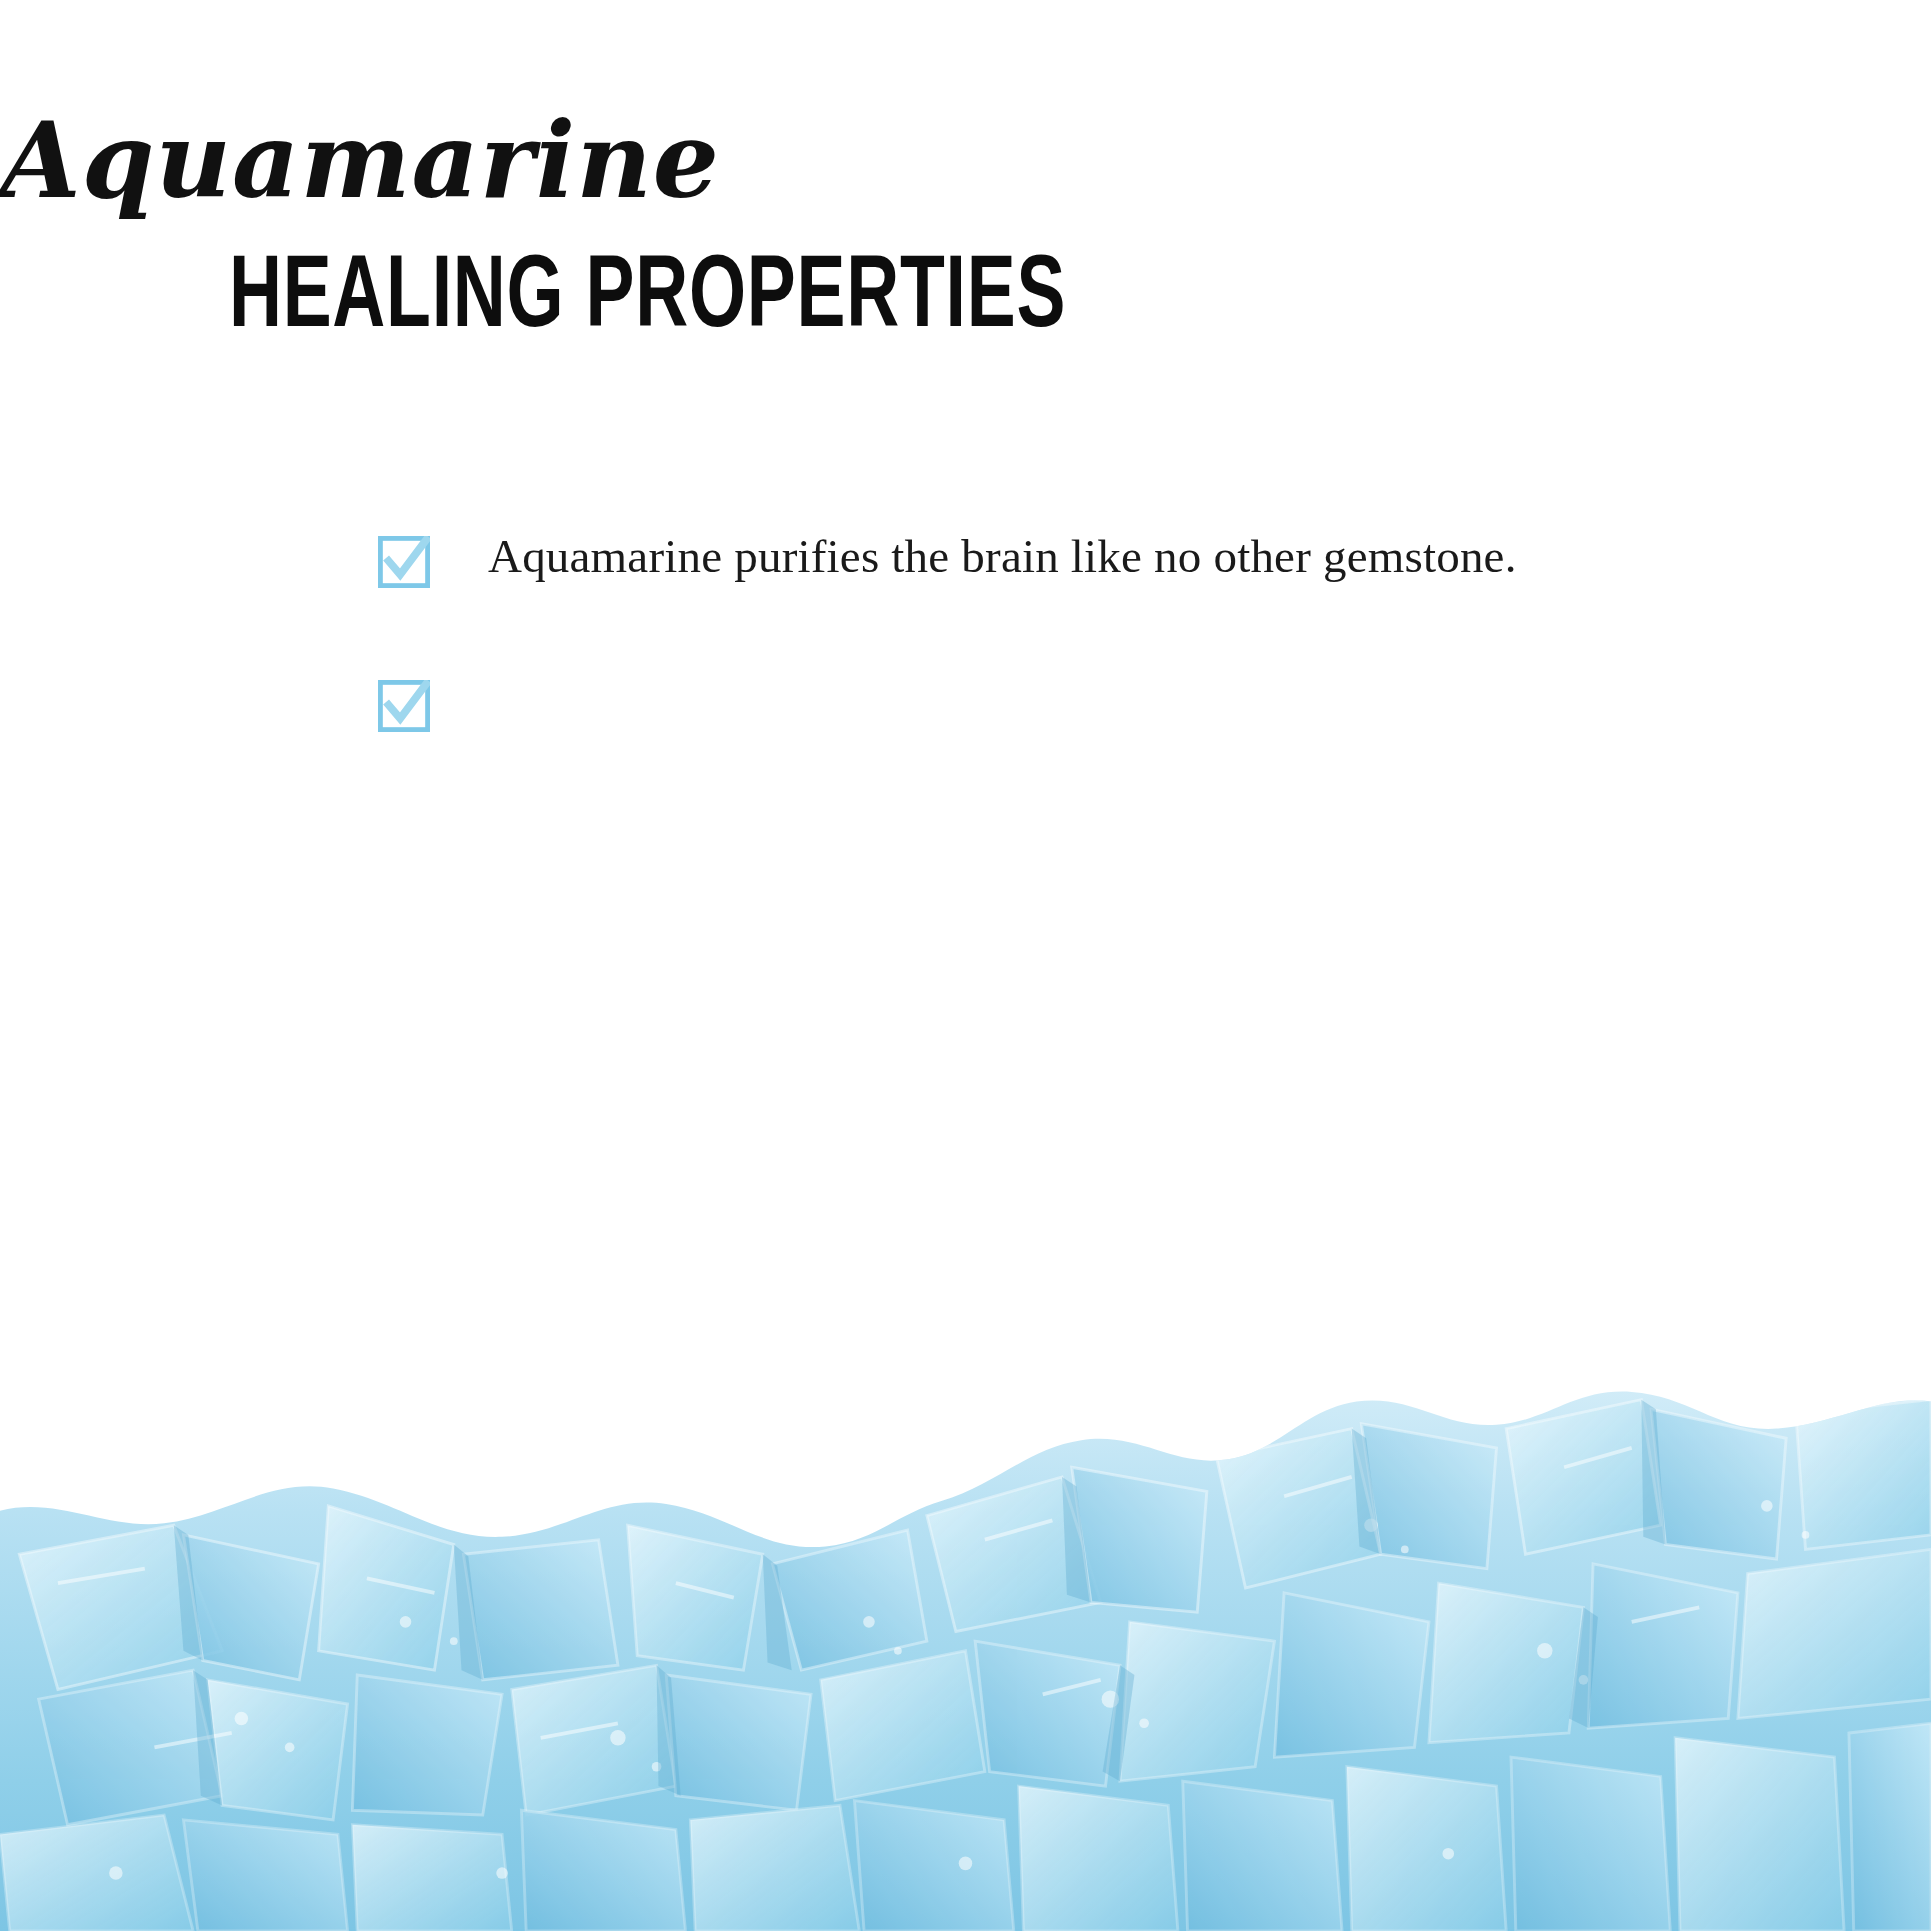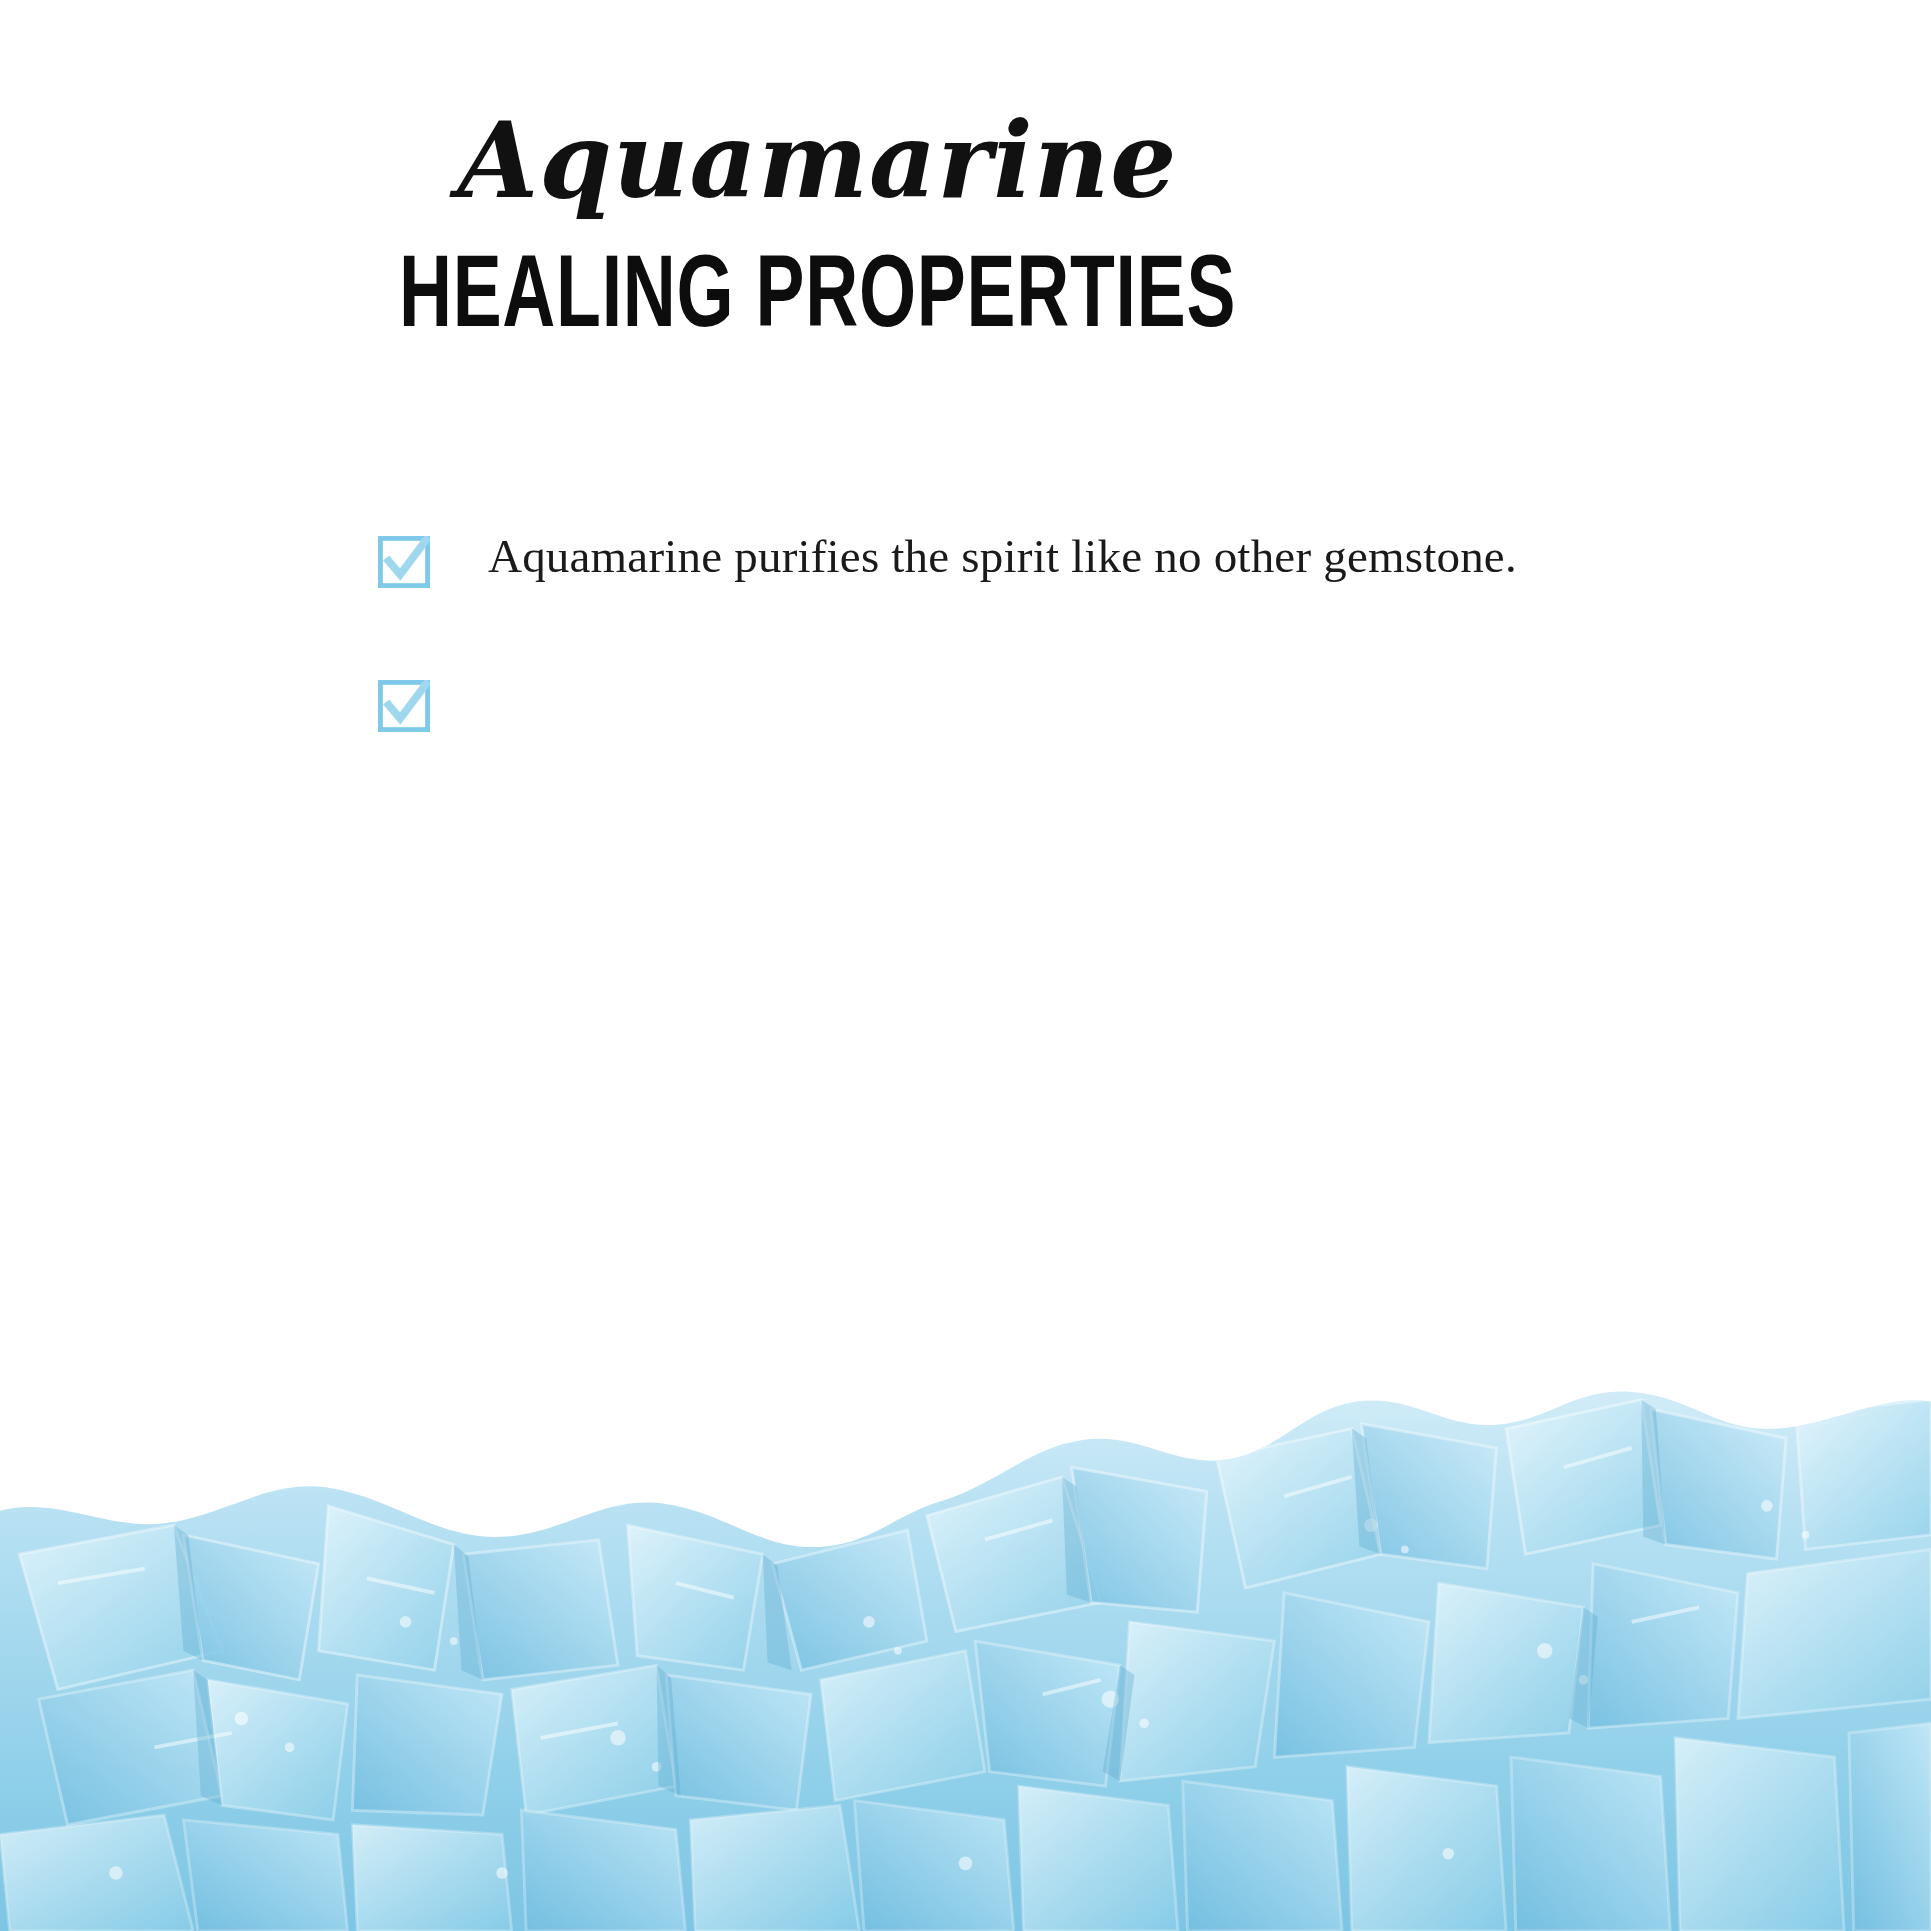--- a/index.html
+++ b/index.html
@@ -20,21 +20,20 @@
     inset: 0;
     background: #ffffff;
   }
 
   
   .header {
     position: absolute;
     top: 106px;
     left: 0;
     width: 1635px;
-    text-align: center;
   }
   .title-script {
     font-family: "DejaVu Serif", serif;
     font-style: italic;
     font-weight: 700;
     font-size: 104px;
     letter-spacing: 1px;
     color: #111111;
     line-height: 1.05;
     margin: 0;
@@ -113,21 +112,21 @@
 
 
 
     <div class="list-item">
       <span class="checkbox">
         <svg viewBox="0 0 54 54" xmlns="http://www.w3.org/2000/svg">
           <rect x="2.5" y="2.5" width="49" height="49" fill="#ffffff" stroke="#7ec8e8" stroke-width="5"></rect>
           <path d="M11 26 L23 40 L50 4" fill="none" stroke="#9ed7ee" stroke-width="8" stroke-linecap="square"></path>
         </svg>
       </span>
-      <span class="item-text">Aquamarine purifies the spirit like no other gemstone.</span>
+      <span class="item-text">Aquamarine purifies the brain like no other gemstone.</span>
     </div>
 
 
     <div class="list-item">
       <span class="checkbox">
         <svg viewBox="0 0 54 54" xmlns="http://www.w3.org/2000/svg">
           <rect x="2.5" y="2.5" width="49" height="49" fill="#ffffff" stroke="#7ec8e8" stroke-width="5"></rect>
           <path d="M11 26 L23 40 L50 4" fill="none" stroke="#9ed7ee" stroke-width="8" stroke-linecap="square"></path>
         </svg>
       </span>

